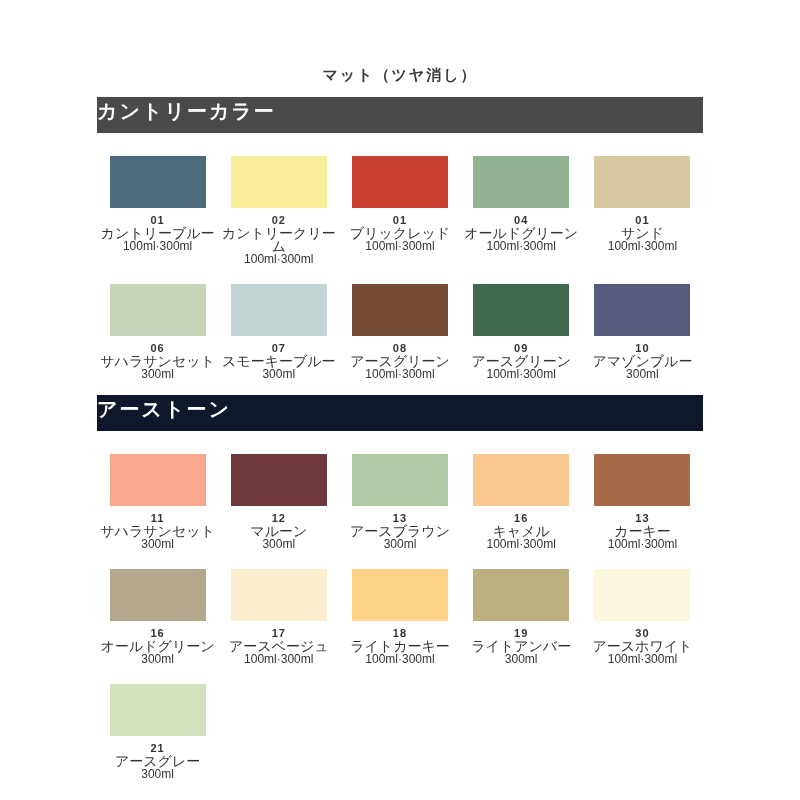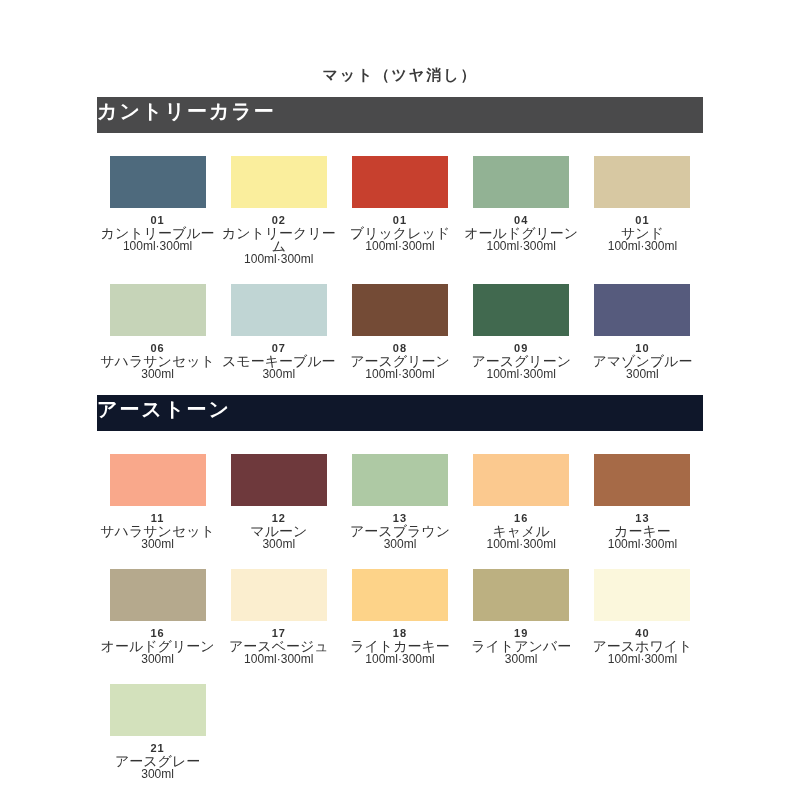--- a/index.html
+++ b/index.html
@@ -201,21 +201,21 @@
 
   <div class="cell">
     <div class="swatch" style="background: rgb(188, 176, 129);"></div>
     <div class="num">19</div>
     <div class="name">ライトアンバー</div>
     <div class="vol">300ml</div>
   </div>
 
   <div class="cell">
     <div class="swatch" style="background: rgb(251, 247, 220);"></div>
-    <div class="num">40</div>
+    <div class="num">30</div>
     <div class="name">アースホワイト</div>
     <div class="vol">100ml·300ml</div>
   </div>
 
   <div class="cell">
     <div class="swatch" style="background: rgb(211, 225, 188);"></div>
     <div class="num">21</div>
     <div class="name">アースグレー</div>
     <div class="vol">300ml</div>
   </div>

